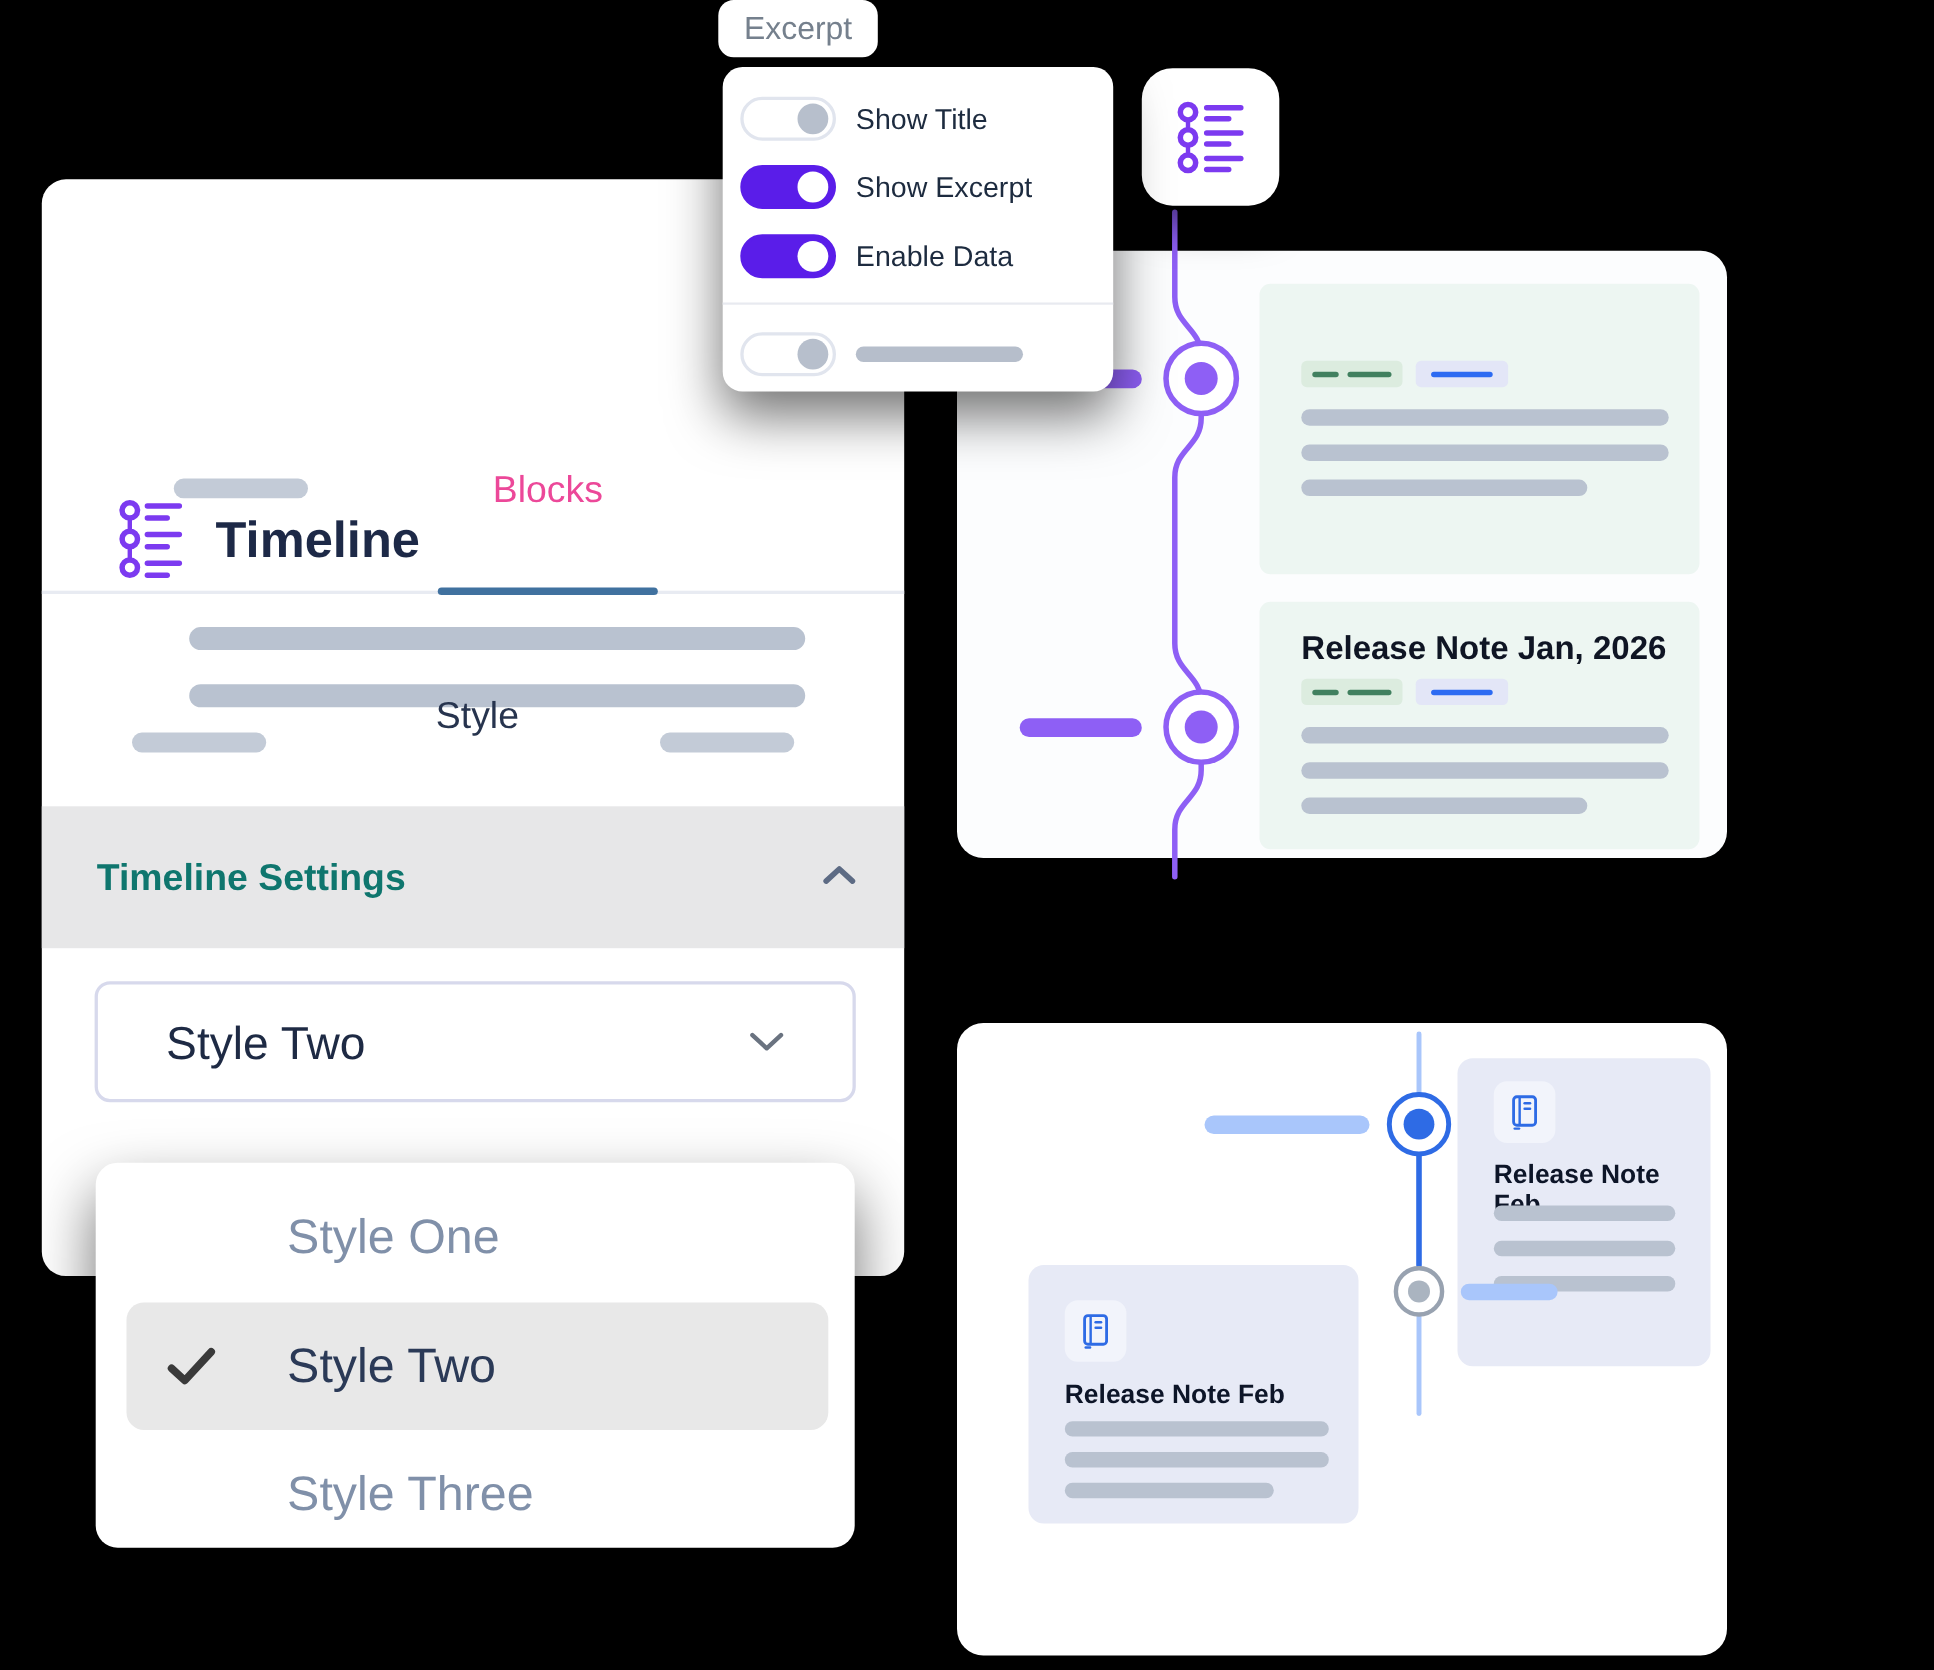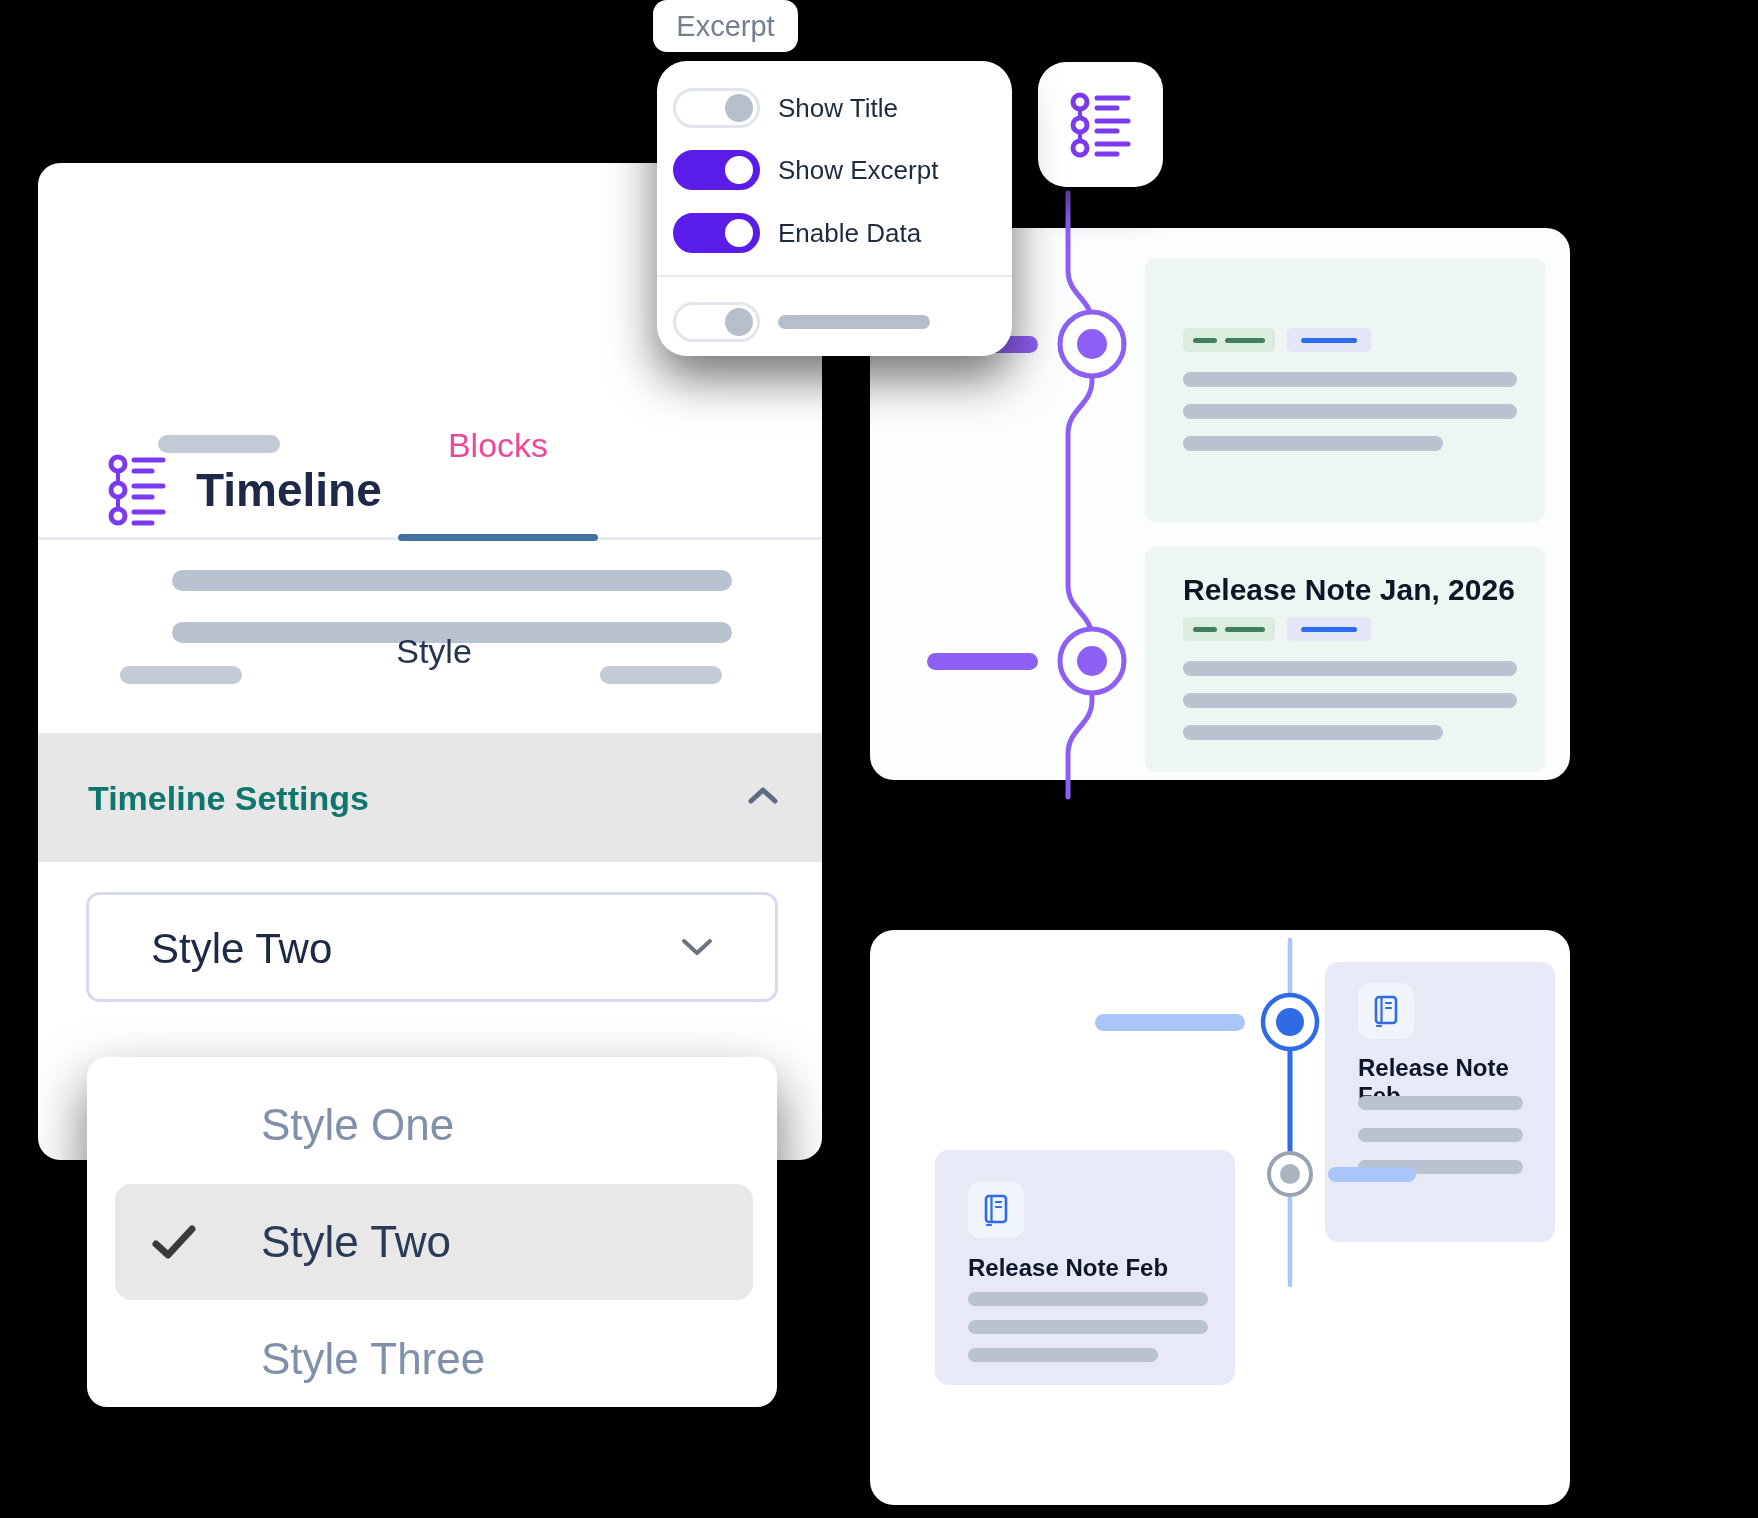--- a/index.html
+++ b/index.html
@@ -31,21 +31,21 @@
   .opt-row{position:absolute;left:28px;width:638px;height:116px;border-radius:16px;}
   .opt-row.selected{background:#e8e8e8;}
   .opt-row.selected .opt-label{color:#2b3a57;}
   .check-icon{display:none;}
   .opt-row.selected .check-icon{display:block;}
 
   
   #options-pill{left:653px;top:0;width:145px;height:52px;background:#fff;border-radius:0 0 14px 14px;
                 border-radius:14px;z-index:52;display:flex;align-items:center;justify-content:center;}
   .options-pill-label{font-size:29px;font-weight:500;color:#75808d;}
-  #options-popup{left:657px;top:61px;width:355px;height:295px;background:#fff;border-radius:30px;
+  #options-popup{left:657px;top:61px;width:355px;height:295px;background:#fff;border-radius:18px;
                  box-shadow:0 22px 48px rgba(0,0,0,.55);z-index:50;}
   .toggle{position:absolute;left:16px;width:87px;height:40px;border-radius:99px;
           background:#fff;border:3px solid #e1e5ee;box-sizing:border-box;}
   .toggle .knob{position:absolute;top:3px;right:4px;width:28px;height:28px;border-radius:50%;background:#b7bfcc;}
   .toggle.on{background:#5a1de9;border-color:#5a1de9;}
   .toggle.on .knob{background:#fff;}
   .toggle-label{position:absolute;left:121px;font-size:26px;font-weight:500;color:#1d2b3f;}
   .popup-divider{position:absolute;left:0;top:214px;width:355px;height:2px;background:#e8eaf0;}
 
   

